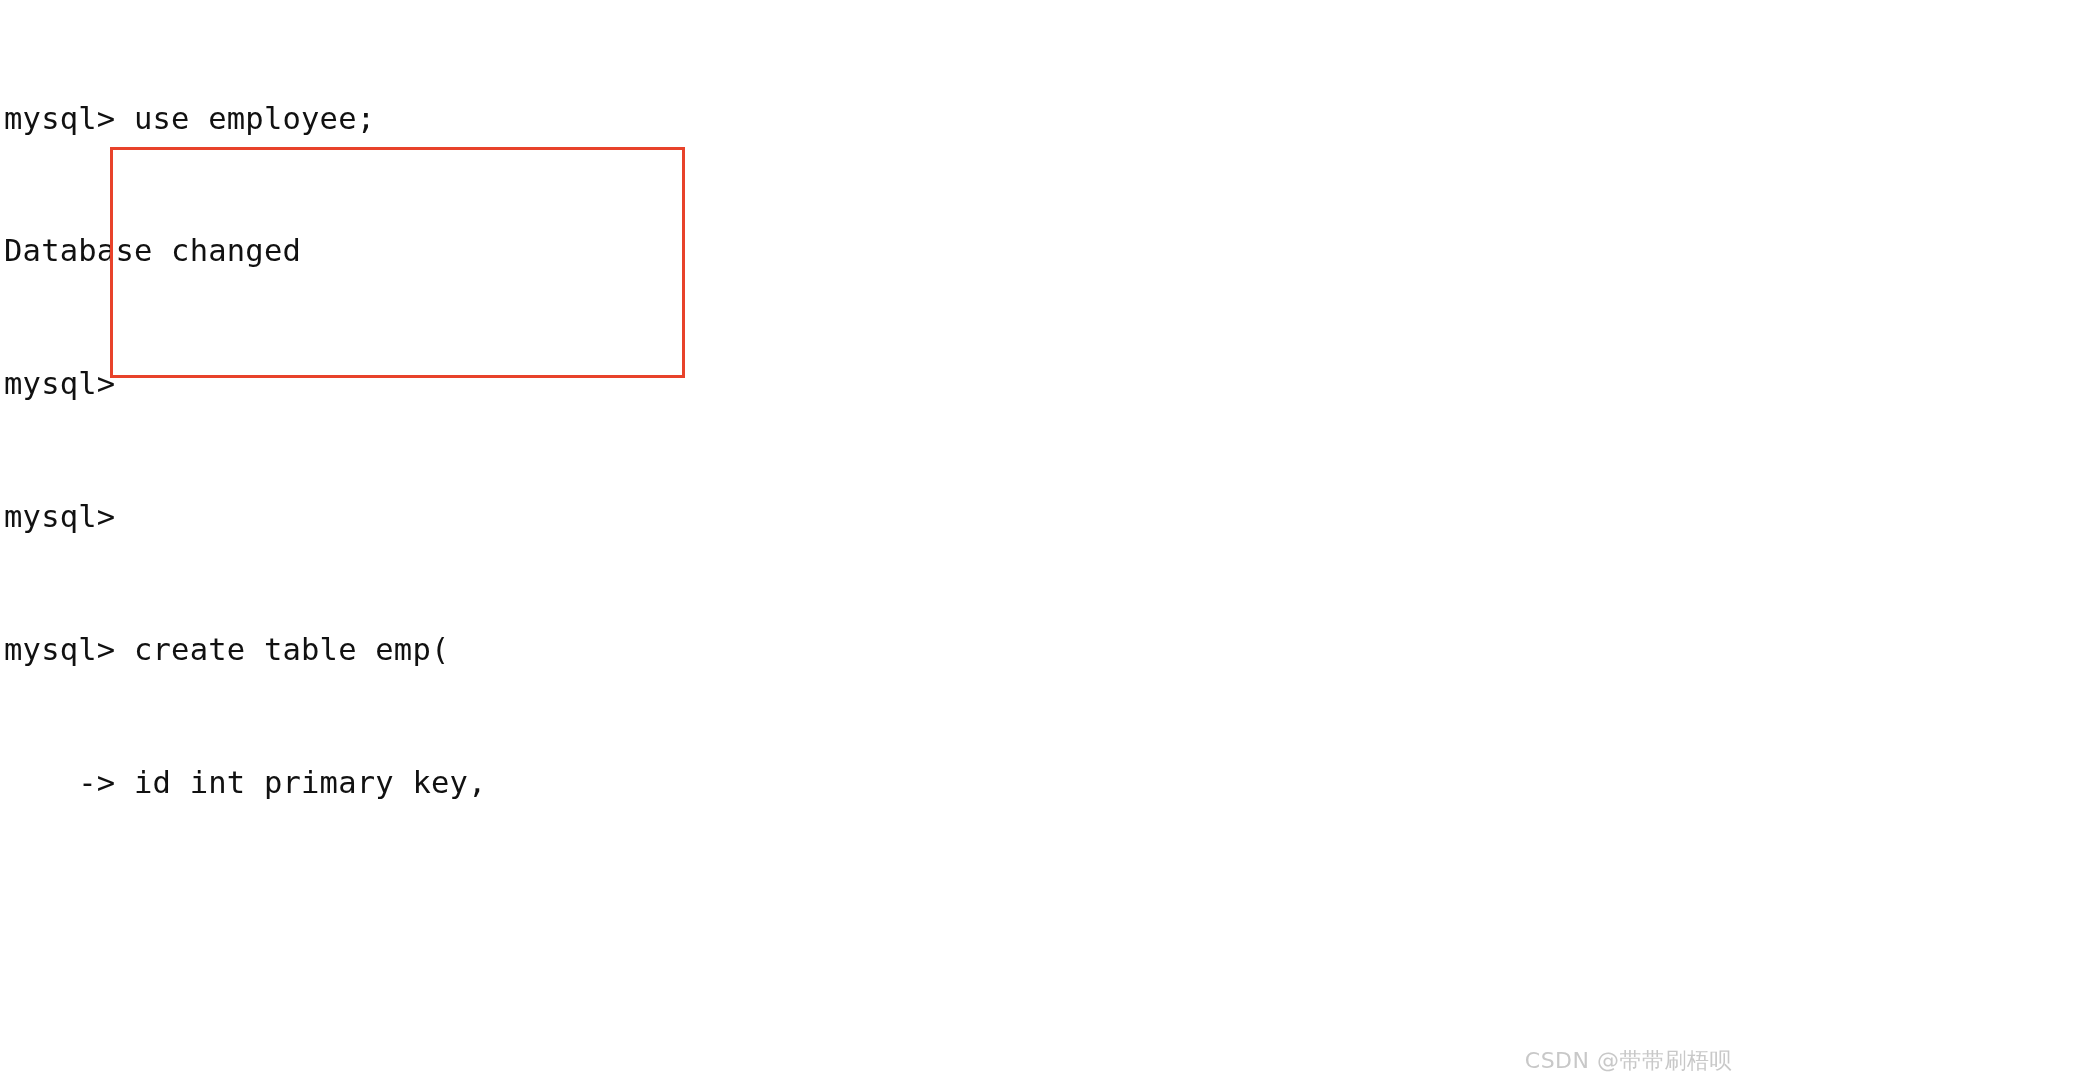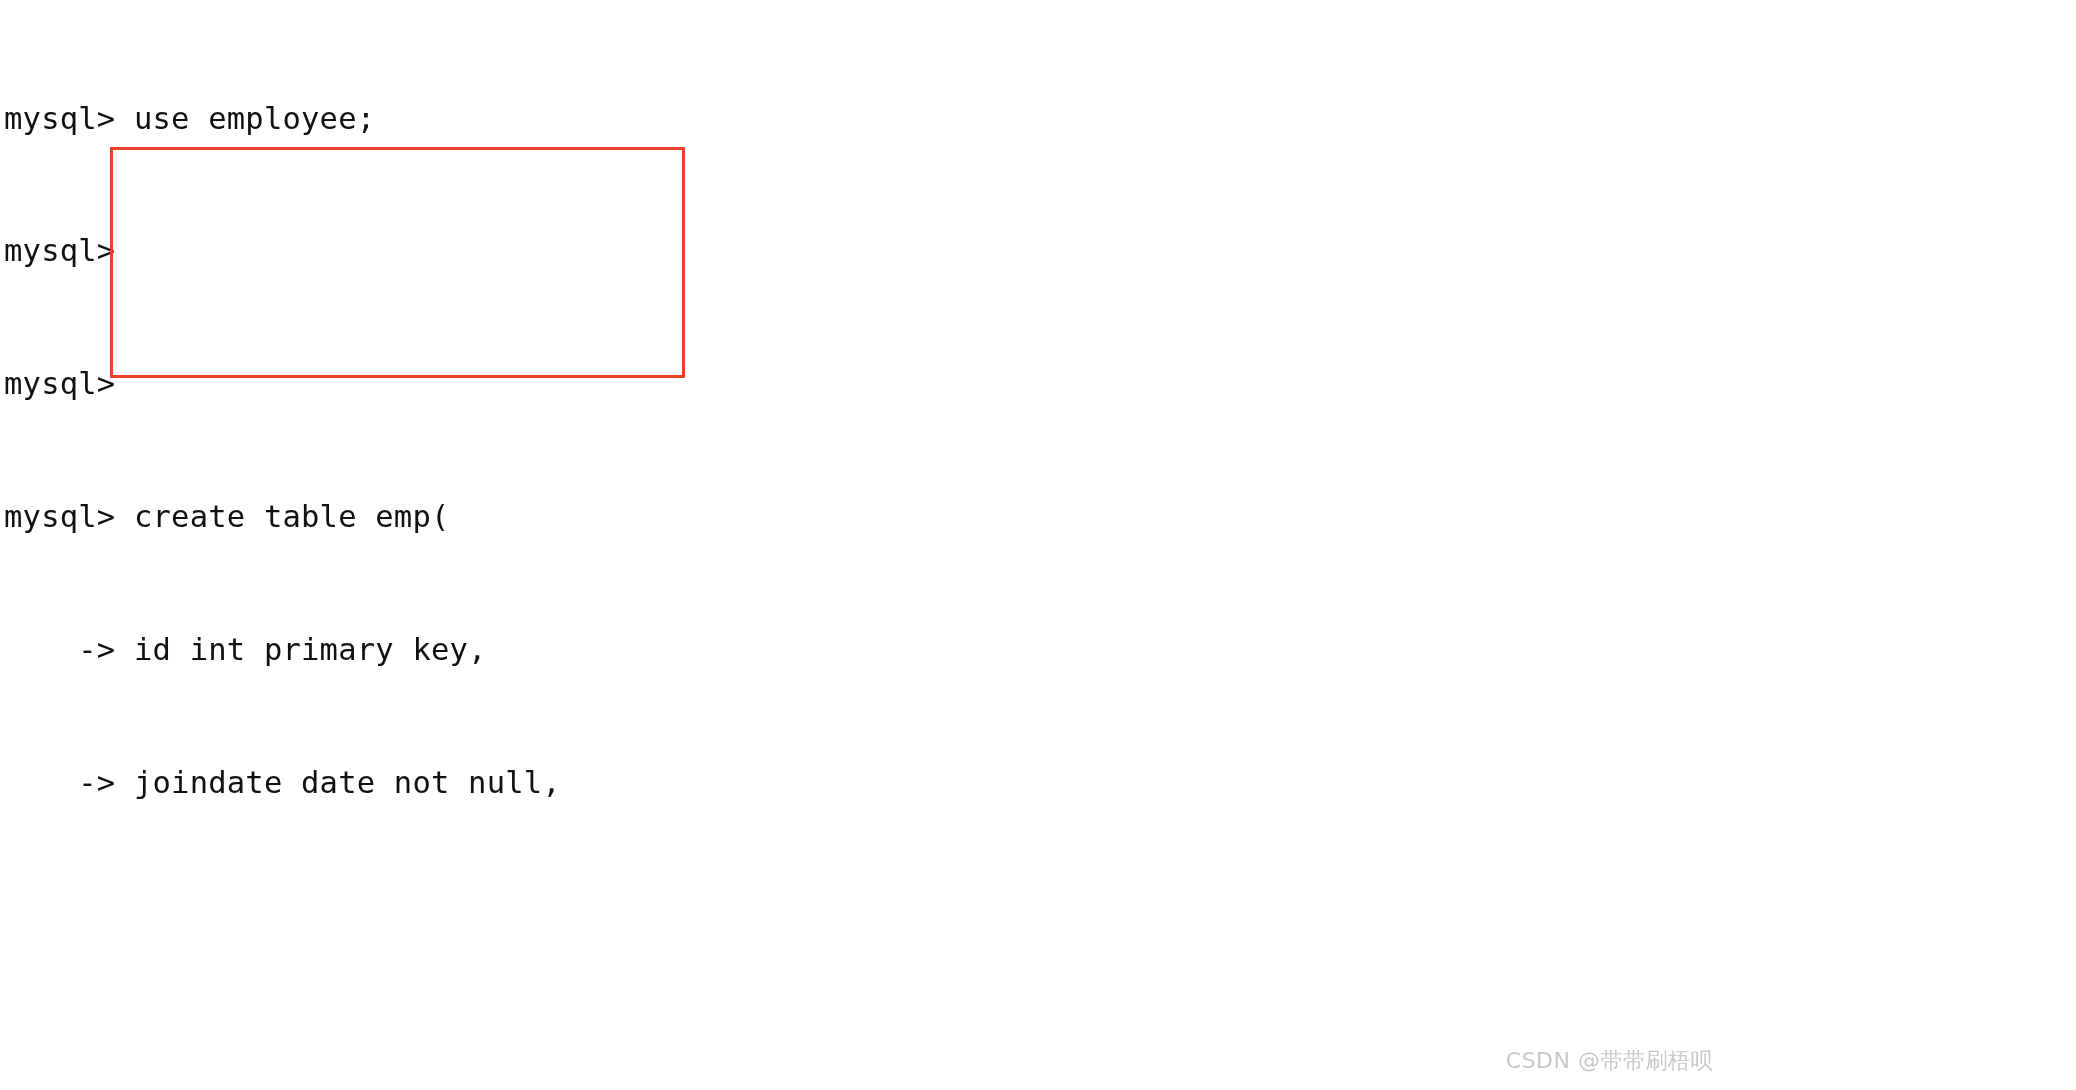--- a/index.html
+++ b/index.html
@@ -48,41 +48,41 @@
     width: 575px;
     height: 231px;
     border: 3px solid #e8422a;
     box-sizing: border-box;
     pointer-events: none;
     background: transparent;
   }
 
   #watermark {
     position: absolute;
-    right: 29px;
+    right: 10px;
     bottom: 14px;
     font-family: "DejaVu Sans", "Liberation Sans", sans-serif;
     font-size: 22px;
     color: #c8c8c8;
     letter-spacing: 0.5px;
     white-space: pre;
   }
 </style>
 </head>
 <body>
 
 <div id="terminal">
 
   <div class="console">
     <div class="line">mysql&gt; use employee;</div>
+    <div class="line">Database changed</div>
     <div class="line">mysql&gt;</div>
     <div class="line">mysql&gt;</div>
     <div class="line">mysql&gt; create table emp(</div>
     <div class="line">    -&gt; id int primary key,</div>
-    <div class="line">    -&gt; joindate date not null,</div>
     
     
     
     
     
     
     
     
     
     

